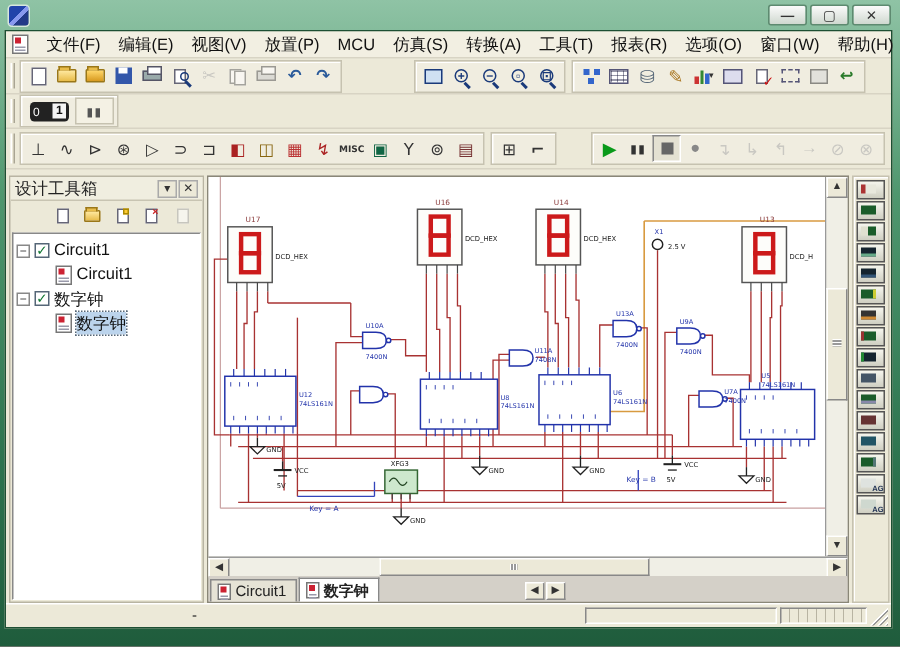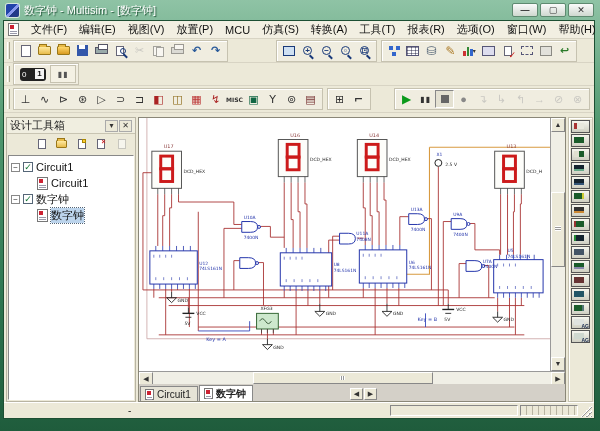--- a/index.html
+++ b/index.html
@@ -125,21 +125,20 @@
   .plbl{font:4.6px "DejaVu Sans",sans-serif;fill:#222;}
   .sym{stroke:#222;stroke-width:0.9;fill:none;}
 </style>
 </head>
 <body>
 
 <div class="win">
 
   <div class="titlebar">
     <span class="app-icon"></span>
-    <span class="title-text">数字钟 - Multisim - [数字钟]</span>
     <span class="win-btns">
       <span class="wbtn">—</span>
       <span class="wbtn">▢</span>
       <span class="wbtn">✕</span>
     </span>
   </div>
 
   <div class="content">
 
     <div class="menubar">

